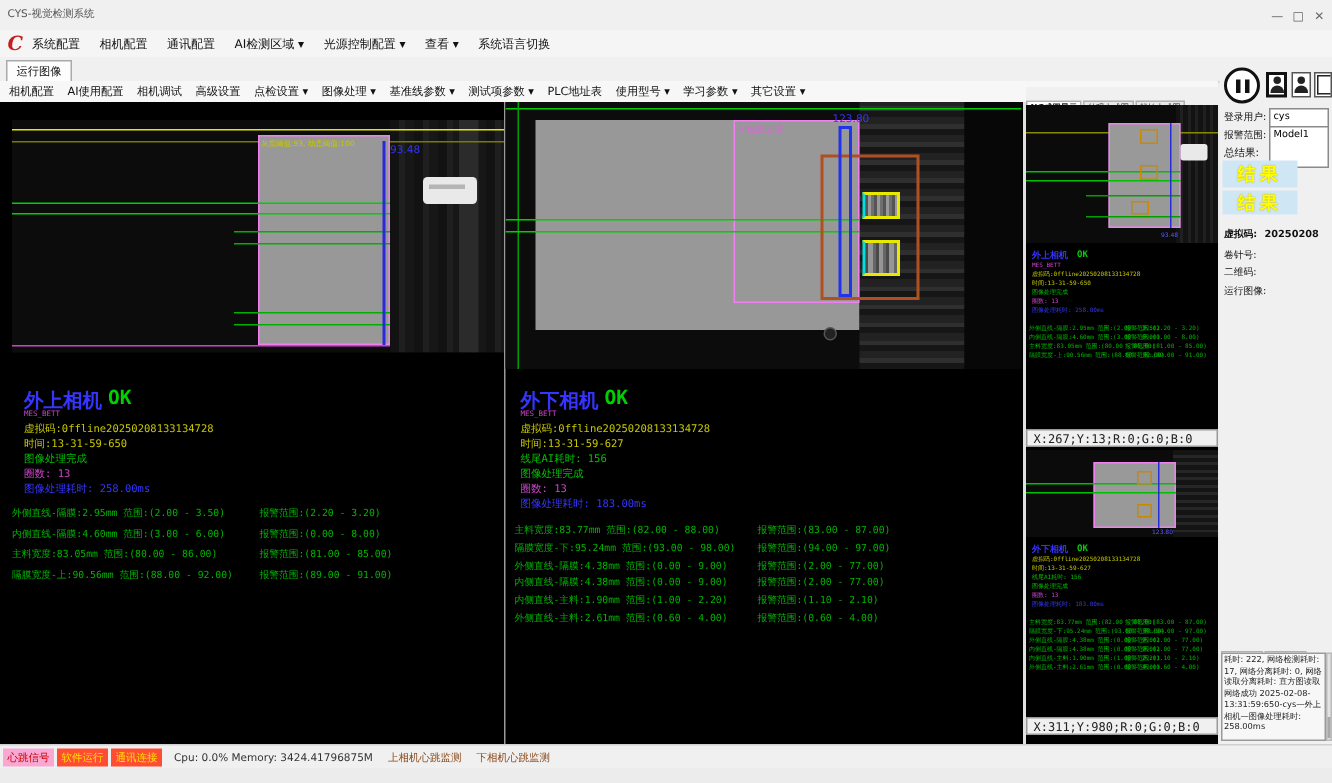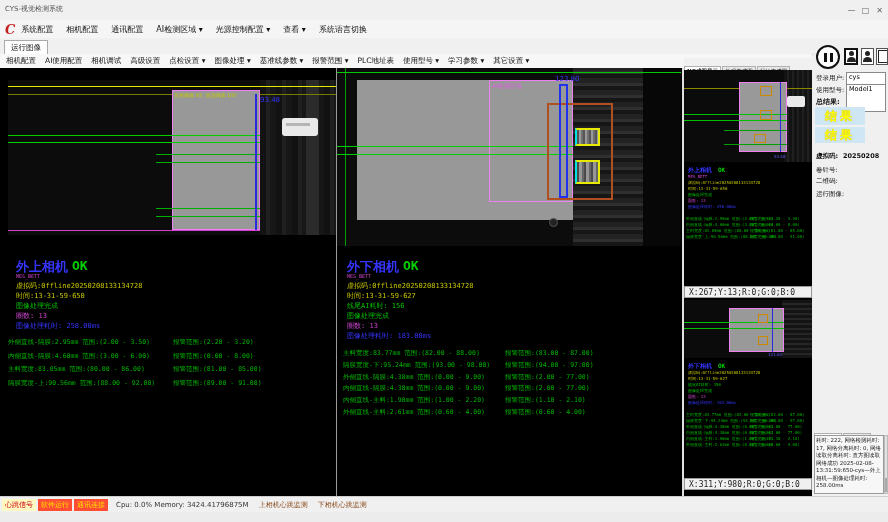--- a/index.html
+++ b/index.html
@@ -86,21 +86,21 @@
 </div>
 
 <div class="abs toolbar">
   <span class="ti">相机配置</span>
   <span class="ti">AI使用配置</span>
   <span class="ti">相机调试</span>
   <span class="ti">高级设置</span>
   <span class="ti">点检设置 ▾</span>
   <span class="ti">图像处理 ▾</span>
   <span class="ti">基准线参数 ▾</span>
-  <span class="ti">报警范围 ▾</span>
+  <span class="ti">测试项参数 ▾</span>
   <span class="ti">PLC地址表</span>
   <span class="ti">使用型号 ▾</span>
   <span class="ti">学习参数 ▾</span>
   <span class="ti">其它设置 ▾</span>
 </div>
 
 <div class="abs main">
 
   <div class="abs" style="left:0;top:0;width:336px;height:428px">
 
@@ -288,23 +288,23 @@
       </div>
   </div>
   <div class="btn" style="left:63px;top:8px;width:12px;height:17px">
     <div class="door">
         <div class="doorarrow"></div>
       </div>
   </div>
 
   <span class="sblabel" style="left:3px;top:34px">登录用户:</span>
   <div class="sbinput" style="left:33px;top:32px;width:40px">cys</div>
-  <span class="sblabel" style="left:3px;top:46px">使用型号:</span>
+  <span class="sblabel" style="left:3px;top:46px">报警范围:</span>
   <div class="sbinput" style="left:33px;top:44px;width:40px">Model1</div>
-  <span class="sblabel" style="left:3px;top:57px;font-weight:bold;font-size:7px">总结果:</span>
+  <span class="sblabel" style="left:3px;top:57px;font-weight:normal;font-size:7px">总结果:</span>
   <div class="resultbox" style="top:67px;height:18px;line-height:18px">结果</div>
   <div class="resultbox" style="top:87px;height:16px;line-height:16px">结果</div>
 
   <span class="sblabel" style="left:3px;top:112px;font-weight:bold">虚拟码:</span>
   <span class="sblabel" style="left:30px;top:112px;font-weight:bold">20250208</span>
   <span class="sblabel" style="left:3px;top:126px">卷针号:</span>
   <span class="sblabel" style="left:3px;top:137px">二维码:</span>
   <span class="sblabel" style="left:3px;top:150px">运行图像:</span>
 
   <div class="logpanel">
@@ -312,19 +312,19 @@
       <span class="thumbtab sel">运行日志</span><span class="thumbtab">报警日志</span><span class="thumbtab">错误日志</span>
     </div>
     <div class="logtext" style="white-space:normal">耗时: 222, 网络检测耗时: 17, 网络分离耗时: 0, 网络读取分离耗时: 直方图读取网络成功 2025-02-08-13:31:59:650-cys—外上相机—图像处理耗时: 258.00ms</div>
     <div class="logscroll">
         <div class="logthumb"></div>
       </div>
   </div>
 </div>
 
 <div class="abs statusbar">
-  <span class="badge" style="background:#fef9c3;color:#cc0000">心跳信号</span>
+  <span class="badge" style="background:#f9a8d4;color:#cc0000">心跳信号</span>
   <span class="badge" style="background:#ff4d33;color:#ffe000">软件运行</span>
   <span class="badge" style="background:#ff4d33;color:#ffe000">通讯连接</span>
   <span class="sbtext">Cpu: 0.0% Memory: 3424.41796875M</span>
   <span class="hb">上相机心跳监测</span>
   <span class="hb">下相机心跳监测</span>
 </div>
 
 </body></html>

